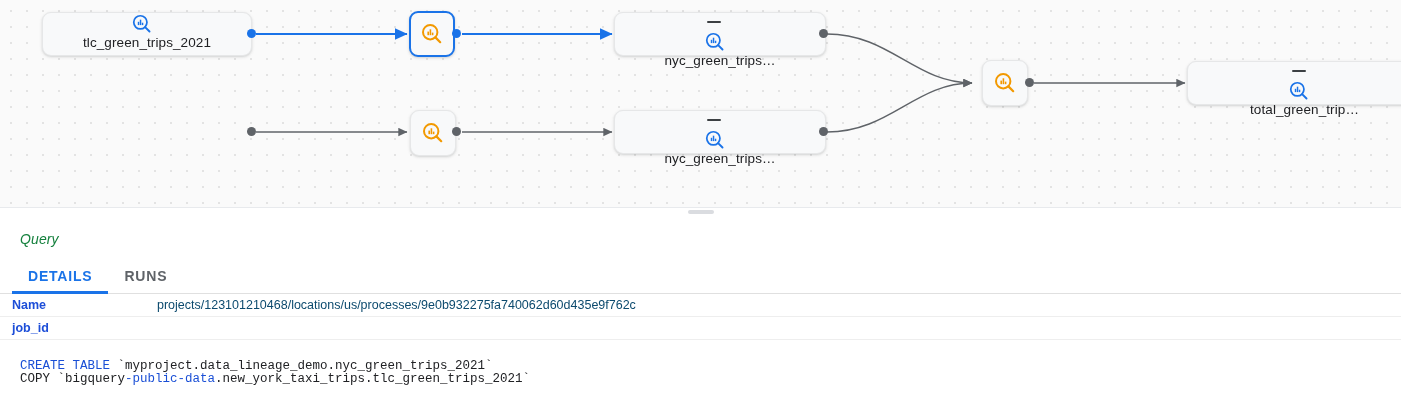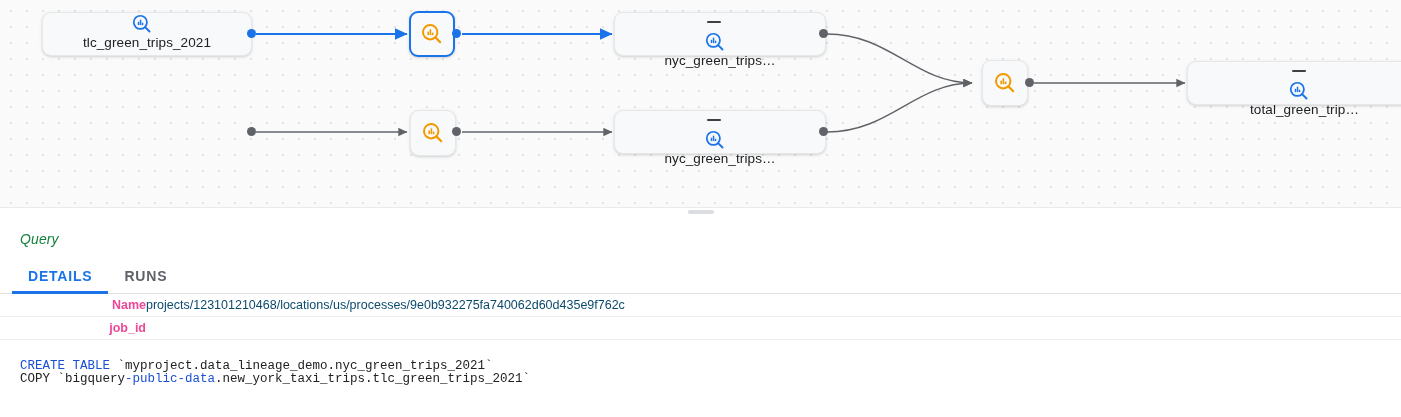--- a/index.html
+++ b/index.html
@@ -129,26 +129,25 @@
   .tab.active { color: #1a73e8; border-bottom-color: #1a73e8; }
 
   .kv-row {
     display: flex;
     align-items: center;
     height: 23px;
     border-bottom: 1px solid #eeeeee;
     font-size: 12.5px;
   }
   .kv-key {
-    width: 146px;
+    width: 157px;
     padding-left: 12px;
-    color: #ec4899;
+    color: #1d4ed8;
     font-weight: bold;
     flex: none;
-    text-align: right;
   }
   .kv-val { color: #0c4a6e; }
 
   
   #sql-block {
     padding: 20px 0 0 20px;
     font-family: "Liberation Mono", monospace;
     font-size: 12.5px;
     line-height: 13px;
     color: #202124;

